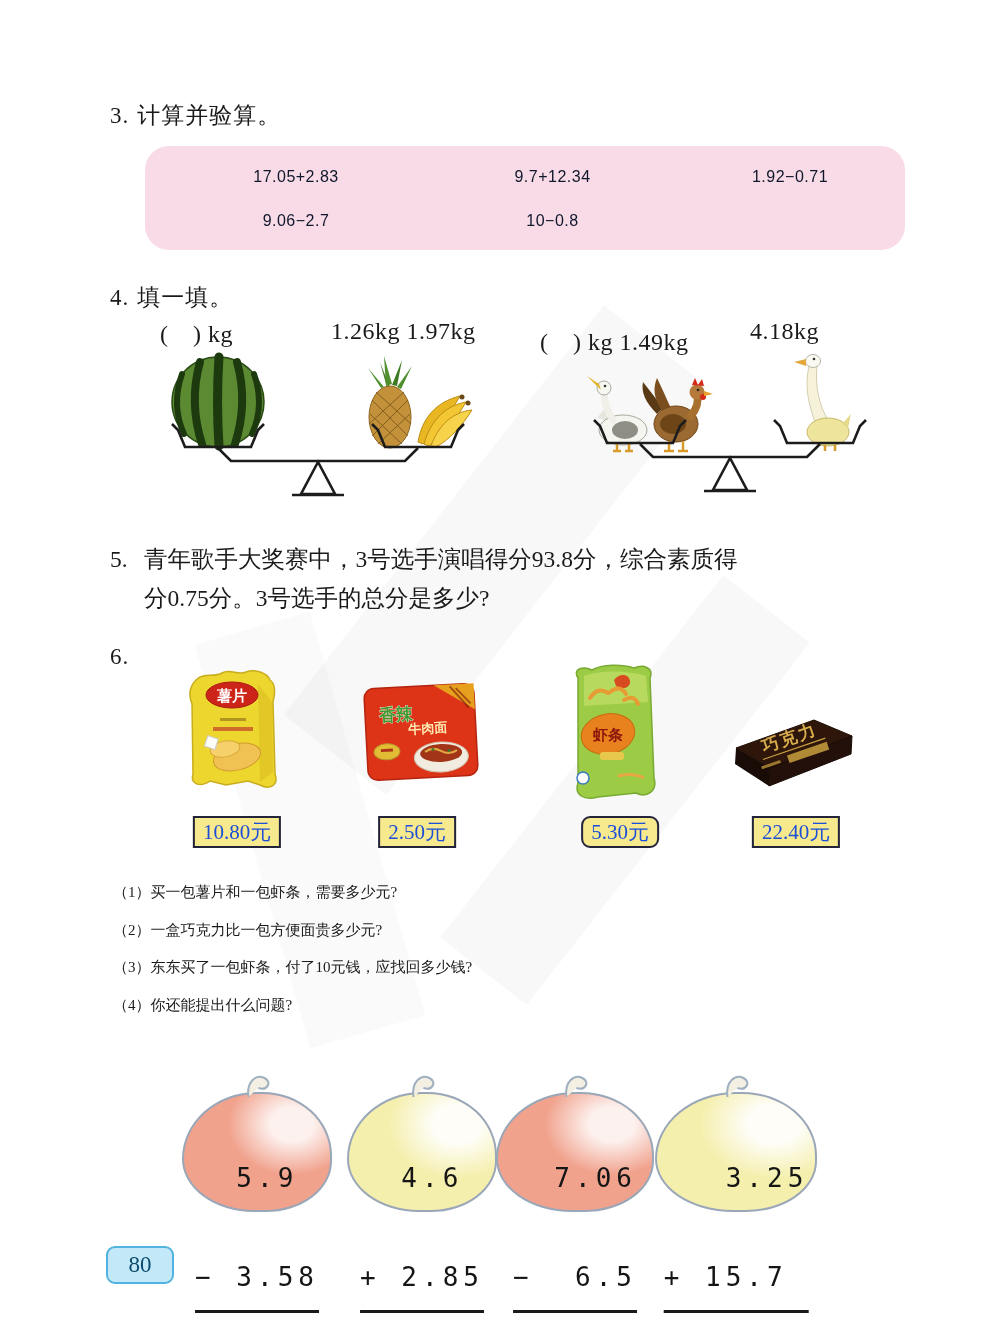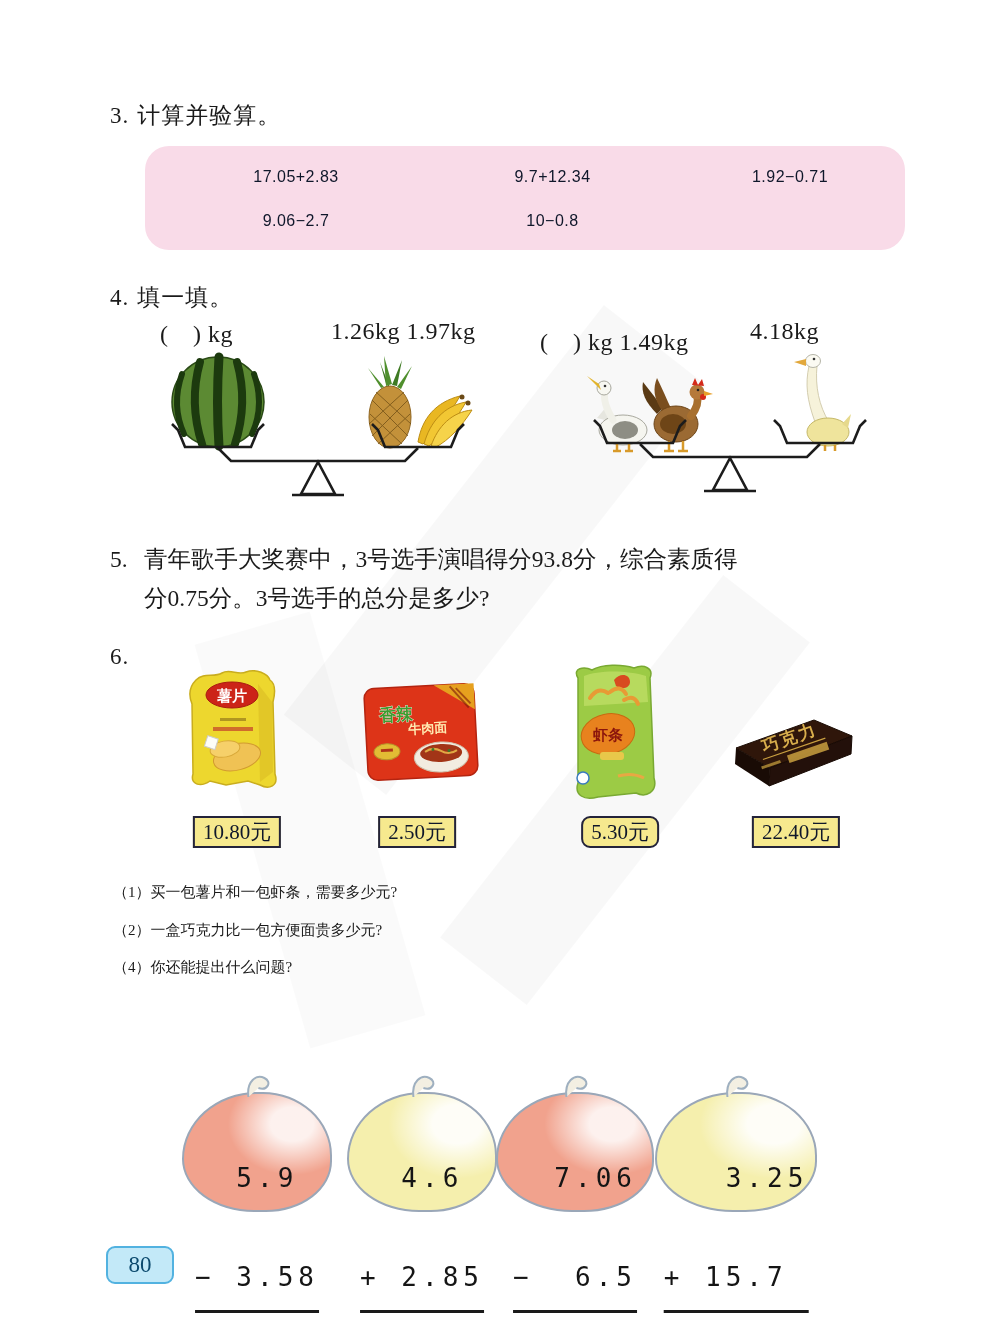--- a/index.html
+++ b/index.html
@@ -34,21 +34,21 @@
   
   .word-problem{position:absolute;left:110px;top:540px;display:flex;font-size:23.5px;line-height:39px;}
   .word-problem .num{flex:0 0 34px;}
   .word-problem .body{flex:1;}
 
   
   .prod-svg{position:absolute;}
   .price-tag{
     position:absolute;top:816px;transform:translateX(-50%);
     background:#f6e98e;border:2px solid #23233a;
-    font-size:21px;line-height:26px;padding:1px 8px;white-space:nowrap;color:#0f172a;
+    font-size:21px;line-height:26px;padding:1px 8px;white-space:nowrap;color:#1d4ed8;
   }
   .question-list{position:absolute;left:113px;top:874px;font-size:15px;}
   .question-list div{line-height:37.5px;white-space:nowrap;}
 
   
   .apple-wrap{position:absolute;width:150px;height:126px;}
   .apple-body{
     position:absolute;left:0;top:6px;right:0;bottom:0;
     border:2px solid #9aa7b8;border-radius:52% 48% 46% 50% / 58% 55% 44% 46%;
   }
@@ -268,20 +268,21 @@
   </svg>
 
   <span class="price-tag" style="left:237px;">10.80元</span>
   <span class="price-tag" style="left:417px;">2.50元</span>
   <span class="price-tag" style="left:620px;border-radius:9px;">5.30元</span>
   <span class="price-tag" style="left:796px;">22.40元</span>
 
   <div class="question-list">
     <div>（1）买一包薯片和一包虾条，需要多少元?</div>
     <div>（2）一盒巧克力比一包方便面贵多少元?</div>
+    <div>（3）东东买了一包虾条，付了10元钱，应找回多少钱?</div>
     <div>（4）你还能提出什么问题?</div>
   </div>
 
 
   <div class="apple-wrap apple-pink" style="left:182px;top:1086px;">
     <div class="apple-body"></div>
     <svg class="stem" width="36" height="26" viewBox="0 0 36 26">
       <path d="M4,24 C2,8 12,1 20,5 C28,9 23,18 14,15" fill="#f3efe2" stroke="#9fb0c0" stroke-width="2"></path>
     </svg>
     <div class="varith">

